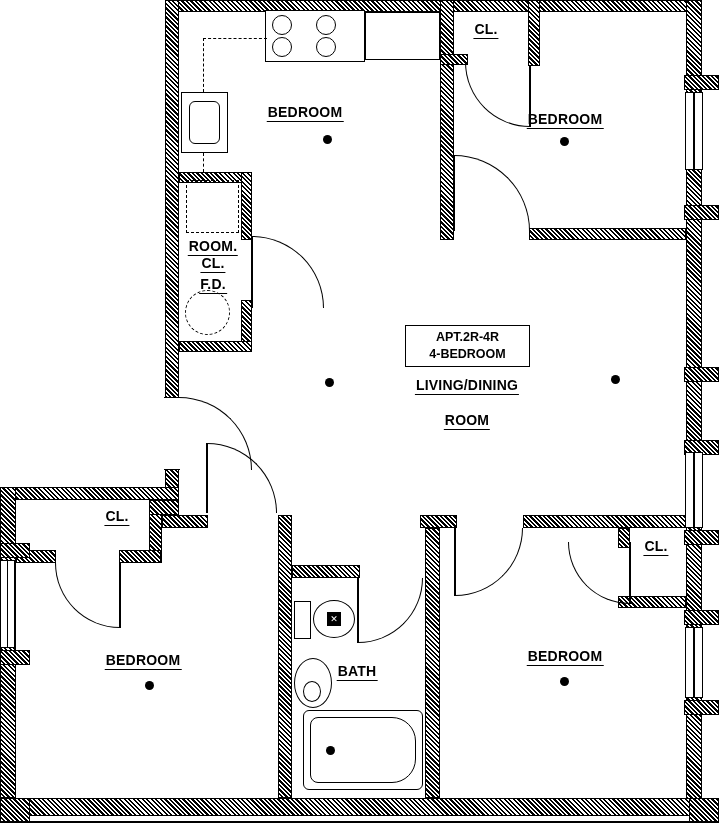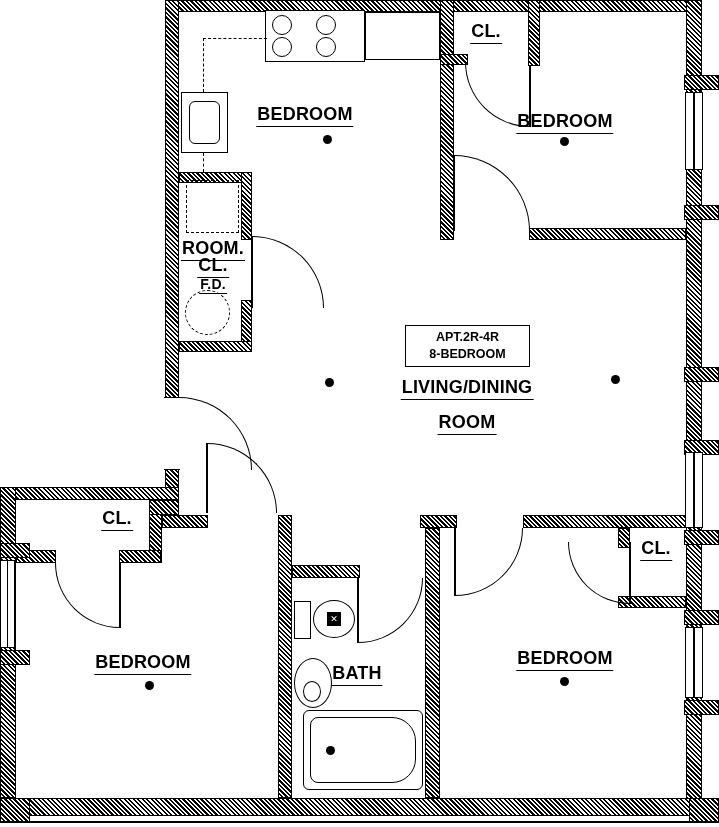--- a/index.html
+++ b/index.html
@@ -24,21 +24,21 @@
   .dl-v{position:absolute;border-left:1.6px dashed #000}
   .dot{position:absolute;width:9px;height:9px;border-radius:50%;background:#000}
   .hline{position:absolute;background:#000}
   
   .winv{position:absolute;border-top:1.3px solid #000;border-bottom:1.3px solid #000;
     background:linear-gradient(90deg,#000 0,#000 1.3px,#fff 1.3px,#fff calc(50% - .65px),
       #000 calc(50% - .65px),#000 calc(50% + .65px),#fff calc(50% + .65px),#fff calc(100% - 1.3px),
       #000 calc(100% - 1.3px),#000 100%)}
   .opening{position:absolute;background:#fff;border-top:1.3px solid #000;border-bottom:1.3px solid #000}
   
-  .label{position:absolute;transform:translateX(-50%);font-size:18px;font-weight:700;
+  .label{position:absolute;transform:translateX(-50%);font-size:14px;font-weight:700;
          letter-spacing:.2px;white-space:nowrap;border-bottom:1.6px solid #000;padding:0 1px 1px;line-height:1.15}
   .label.sm{font-size:14px}
   .aptbox{position:absolute;left:405px;top:325px;width:125px;height:42px;border:1.7px solid #000;
           background:#fff;display:flex;flex-direction:column;align-items:center;justify-content:center;
           font-size:12.5px;font-weight:700;line-height:1.35;z-index:3}
   .toilet-x{position:absolute;background:#000;color:#fff;font-size:9px;font-weight:700;
             display:flex;align-items:center;justify-content:center;line-height:1}
 </style>
 </head>
 <body>
@@ -164,16 +164,16 @@
   <div class="label" style="left:467px;top:377px">LIVING/DINING</div>
   <div class="label" style="left:467px;top:412px">ROOM</div>
   <div class="label" style="left:117px;top:508px">CL.</div>
   <div class="label" style="left:143px;top:652px">BEDROOM</div>
   <div class="label" style="left:357px;top:663px">BATH</div>
   <div class="label" style="left:565px;top:648px">BEDROOM</div>
   <div class="label" style="left:656px;top:538px">CL.</div>
 
   <div class="aptbox">
     <span>APT.2R-4R</span>
-    <span>8-BEDROOM</span>
+    <span>4-BEDROOM</span>
   </div>
 
 </div>
 
 </body></html>

